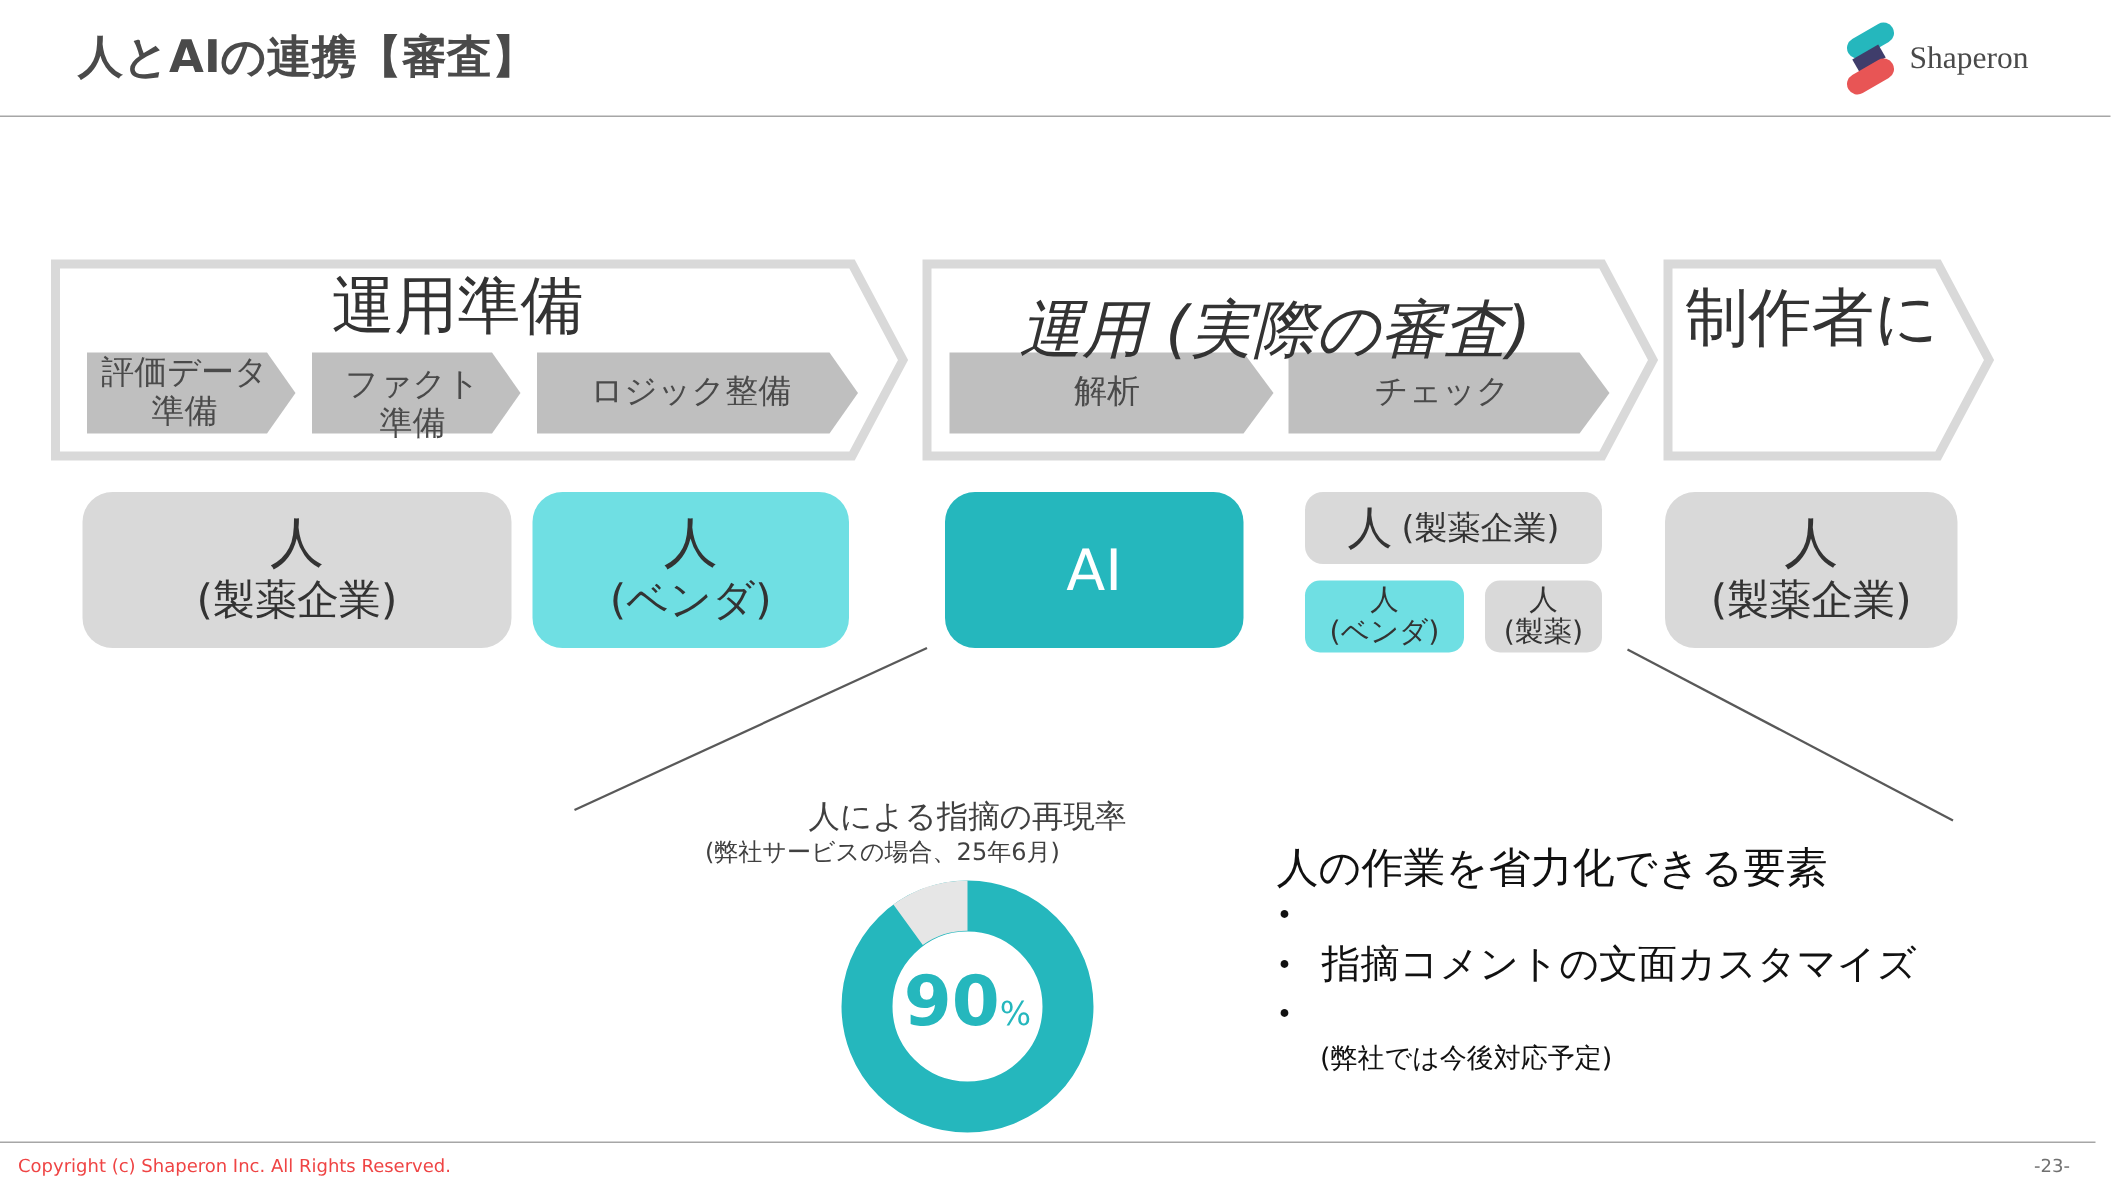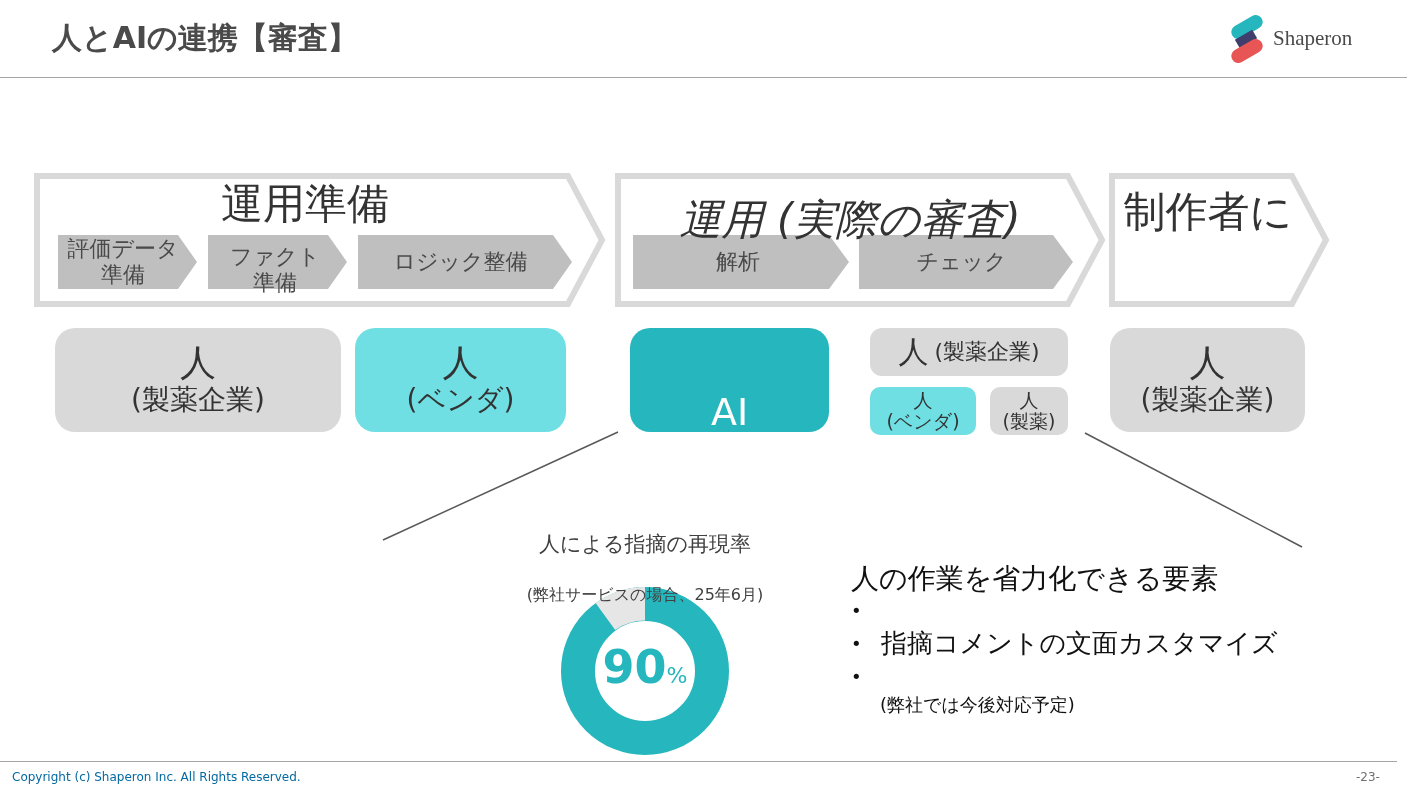--- a/index.html
+++ b/index.html
@@ -4,36 +4,36 @@
 <style>
   html, body { margin:0; padding:0; }
   body { width:1407px; height:791px; position:relative; overflow:hidden; background:#ffffff;
          font-family:"DejaVu Sans","Liberation Sans",sans-serif; color:#404040; }
   .abs { position:absolute; }
   .title { left:52px; top:18px; font-size:30px; font-weight:bold; color:#4a4a4a; letter-spacing:0px; }
   .header-rule { left:0; top:77px; width:1407px; height:1px; background:#a6a6a6; }
   .footer-rule { left:0; top:761px; width:1397px; height:1px; background:#a6a6a6; }
   .logo { left:1228px; top:14px; width:150px; height:50px; }
   .logo-text { left:1273px; top:26px; font-size:21px; color:#4a4a4a; font-family:Liberation Serif, serif; }
-  .copyright { left:12px; top:770px; font-size:12px; color:#0369a1; }
+  .copyright { left:12px; top:770px; font-size:12px; color:#ef4444; }
   .pageno { left:1356px; top:770px; font-size:12px; color:#707070; }
 
   .flow-svg { left:0; top:0; width:1407px; height:791px; }
   .phase-title { font-size:42px; color:#333; text-align:center; white-space:nowrap; }
   .step-label { font-size:22px; color:#4a4a4a; text-align:center; line-height:26px; display:flex; align-items:center; justify-content:center; }
 
   .box { border-radius:20px; display:flex; flex-direction:column; align-items:center; justify-content:center; color:#333; text-align:center; }
   .box .big { font-size:36px; line-height:40px; }
   .box .sub { font-size:28px; line-height:34px; }
   .gray { background:#d9d9d9; }
   .cyan { background:#6fdfe3; }
   .teal { background:#25b7bd; color:#fff; }
 
   .stat-title { left:470px; top:530px; width:350px; text-align:center; font-size:21px; color:#404040; }
-  .stat-sub { left:470px; top:558px; width:350px; text-align:center; font-size:16px; color:#404040;margin-top:27px; }
+  .stat-sub { left:470px; top:558px; width:350px; text-align:left; font-size:16px; color:#404040; }
   .donut-label { left:560px; top:640px; width:170px; text-align:center; color:#25b7bd; font-weight:bold; }
   .donut-label .num { font-size:46px; }
   .donut-label .pct { font-size:22px; font-weight:normal; }
 
   .list-head { left:851px; top:560px; font-size:28px; color:#111; text-underline-offset:4px; }
   .list { left:851px; top:594px; font-size:26px; color:#111; margin:0; padding:0; list-style:none; }
   .list li { height:33px; line-height:33px; display:flex; }
   .list li .bullet { width:30px; font-size:18px; }
   .list-note { left:880px; top:693px; font-size:18px; color:#111; }
 </style>
@@ -91,21 +91,21 @@
 <div class="abs step-label" style="left:859px;top:235px;width:205px;height:54px;">チェック</div>
 
 <div class="abs box gray" style="left:55px;top:328px;width:286px;height:104px;">
   <div class="big">人</div>
   <div class="sub">(製薬企業)</div>
 </div>
 <div class="abs box cyan" style="left:355px;top:328px;width:211px;height:104px;">
   <div class="big">人</div>
   <div class="sub">(ベンダ)</div>
 </div>
-<div class="abs box teal" style="left:630px;top:328px;width:199px;height:104px;justify-content:flex-end;">
+<div class="abs box teal" style="left:630px;top:328px;width:199px;height:104px;">
   <div class="big" style="font-size:38px;">AI</div>
 </div>
 <div class="abs box gray" style="left:870px;top:328px;width:198px;height:48px;border-radius:12px;flex-direction:row;gap:6px;">
   <span style="font-size:30px;">人</span>
   <span style="font-size:22px;">(製薬企業)</span>
 </div>
 <div class="abs box cyan" style="left:870px;top:387px;width:106px;height:48px;border-radius:10px;">
   <div style="font-size:19px;line-height:20px;">人</div>
   <div style="font-size:19px;line-height:22px;">(ベンダ)</div>
 </div>

